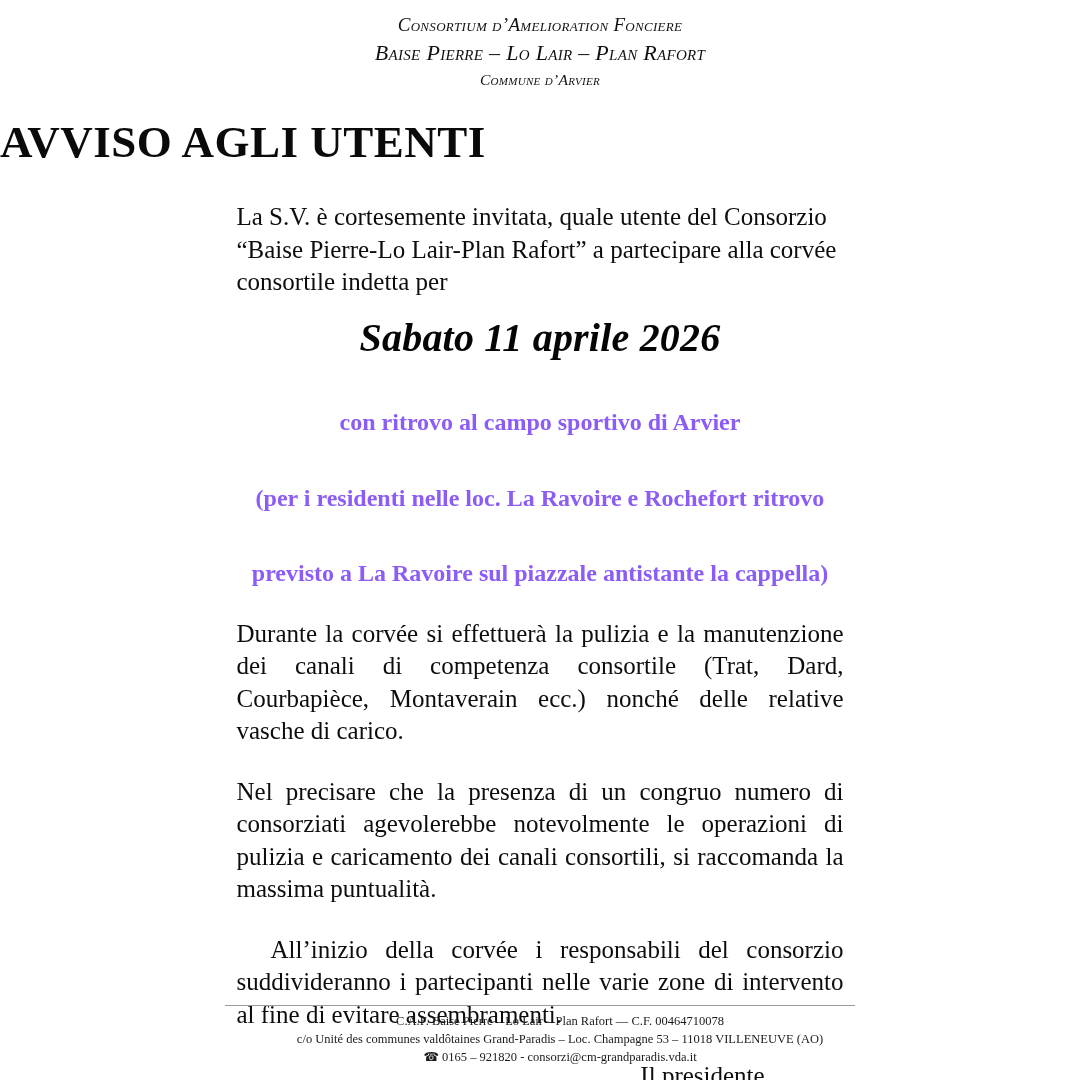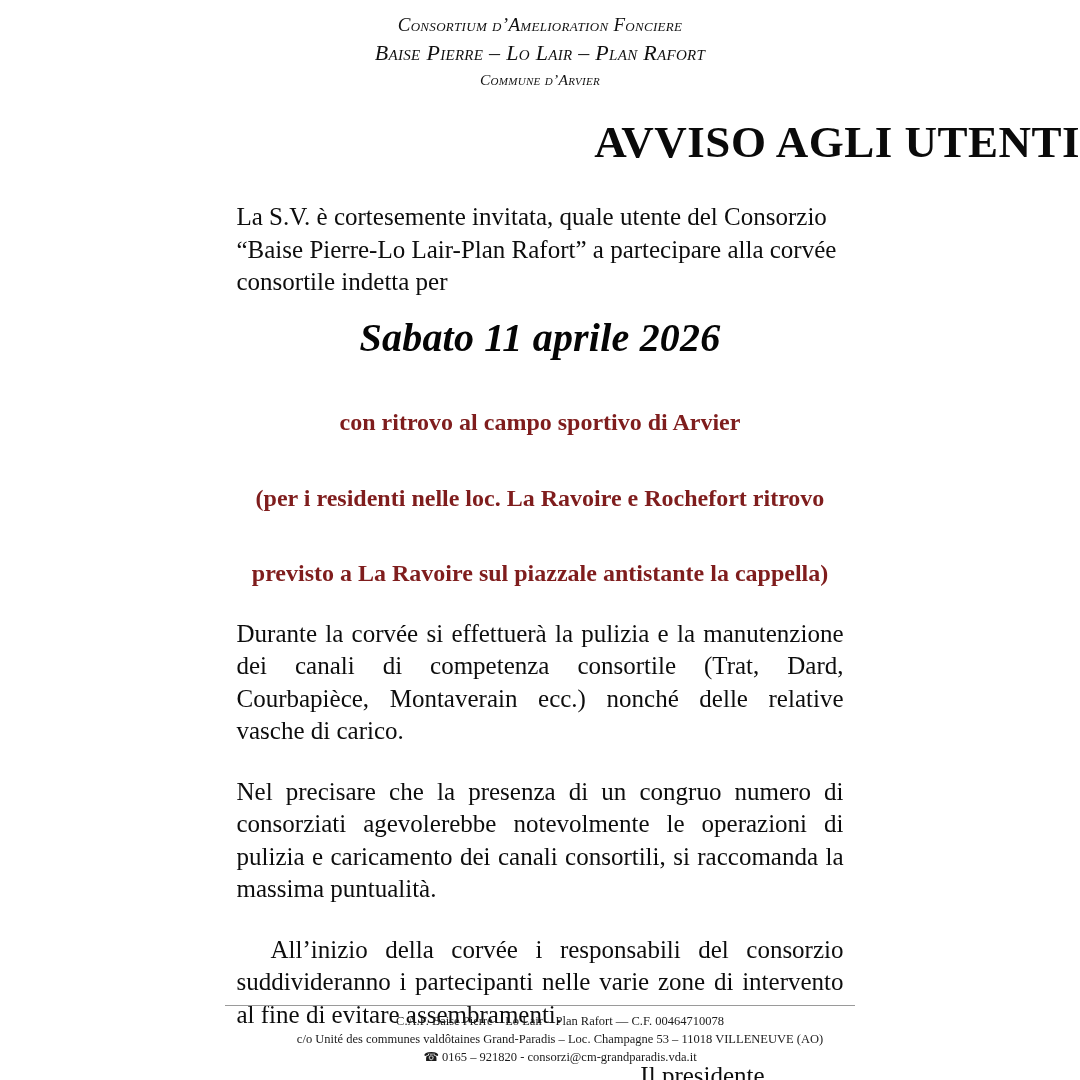--- a/index.html
+++ b/index.html
@@ -37,21 +37,21 @@
     letter-spacing: 0.3px;
     line-height: 1.38;
     color: #111111;
   }
   .lh-1 { font-size: 19px; }
   .lh-2 { font-size: 22px; }
   .lh-3 { font-size: 15.5px; }
 
   
   .doc-title {
-    text-align: right;
+    text-align: left;
     font-size: 45px;
     font-weight: bold;
     letter-spacing: 0.5px;
     margin-top: 28px;
     margin-bottom: 4px;
     line-height: 1.1;
     color: #0a0a0a;
   }
 
   
@@ -95,21 +95,21 @@
     color: #050505;
   }
   .meet-block {
     text-align: center;
     margin-top: 10px;
   }
   .meet-line {
     font-size: 24px;
     font-weight: bold;
     line-height: 1.32;
-    color: #7f1d1d;
+    color: #8b5cf6;
     margin-top: 44px;
   }
 
   
   .signature {
     margin-top: 28px;
     text-align: center;
     padding-left: 325px;
   }
   .sig-line {

